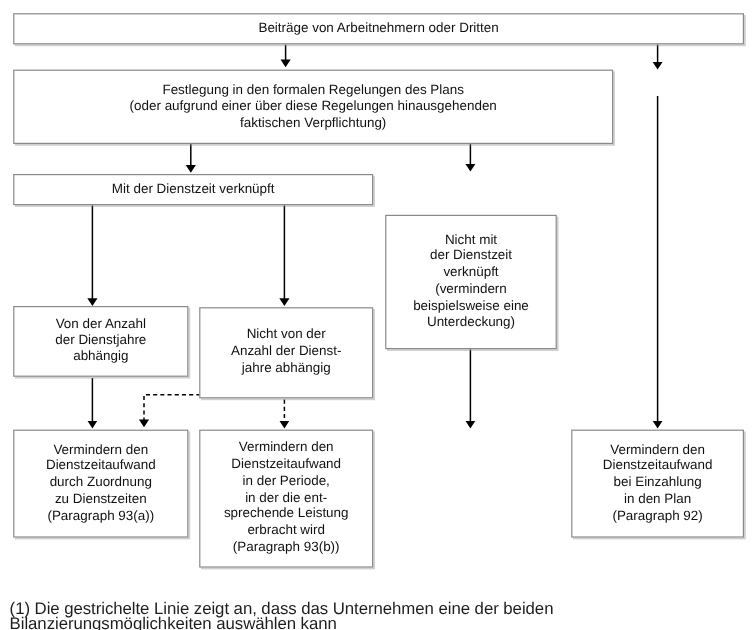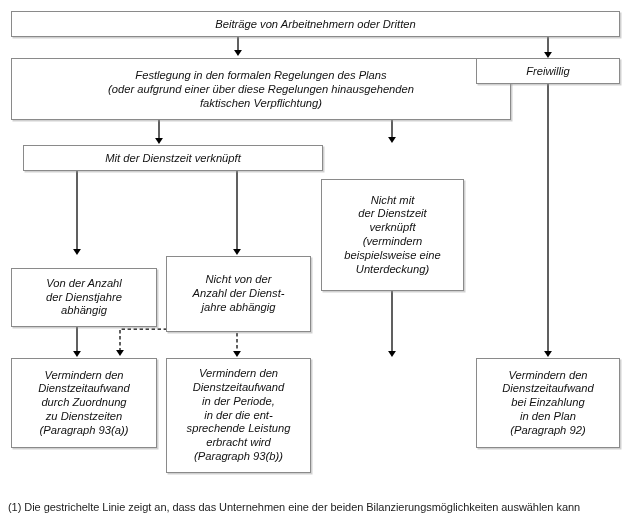--- a/index.html
+++ b/index.html
@@ -28,40 +28,39 @@
     display: flex;
     align-items: center;
     justify-content: center;
     text-align: center;
     font-size: 11.2px;
     line-height: 14.2px;
     color: #111111;
     padding: 12px 4px;
     white-space: pre-line;
     z-index: 3;
-    font-style: italic;
   }
   .box.tight { line-height: 13.8px; }
 
   
   #wires {
     position: absolute;
     left: 0; top: 0;
     width: 630px; height: 525px;
     z-index: 1;
     pointer-events: none;
   }
 
   
   .footnote {
     position: absolute;
     left: 8px;
     top: 501px;
     width: 618px;
-    font-size: 11px;
+    font-size: 14px;
     line-height: 12px;
     color: #1d1d1d;
     letter-spacing: -0.05px;
   }
 </style>
 </head>
 <body>
 
 <div id="canvas">
 
@@ -103,32 +102,31 @@
       <path d="M237,315 L237,329 L120,329 L120,351" marker-end="url(#ahd)"></path>
     </g>
   </svg>
 
   <div class="box" style="left:11px; top:11px; width:609px; height:24px;">Beiträge von Arbeitnehmern oder Dritten</div>
 
   <div class="box" style="left:11px; top:58px; width:500px; height:62px;">Festlegung in den formalen Regelungen des Plans
 (oder aufgrund einer über diese Regelungen hinausgehenden
 faktischen Verpflichtung)</div>
 
-  <div class="box" style="left:476px; top:58px; width:144px; height:22px;">Freiwillig</div>
 
-  <div class="box" style="left:11px; top:145px; width:300px; height:23px;margin-left:12px;">Mit der Dienstzeit verknüpft</div>
+  <div class="box" style="left:11px; top:145px; width:300px; height:23px;">Mit der Dienstzeit verknüpft</div>
 
   <div class="box tight" style="left:321px; top:144px; width:143px; height:112px;margin-top:35px;">Nicht mit
 der Dienstzeit
 verknüpft
 (vermindern
 beispielsweise eine
 Unterdeckung)</div>
 
-  <div class="box tight" style="left:11px; top:268px; width:146px; height:59px;">Von der Anzahl
+  <div class="box tight" style="left:11px; top:255px; width:146px; height:59px;">Von der Anzahl
 der Dienstjahre
 abhängig</div>
 
   <div class="box tight" style="left:166px; top:256px; width:145px; height:76px;">Nicht von der
 Anzahl der Dienst-
 jahre abhängig</div>
 
   <div class="box tight" style="left:11px; top:358px; width:146px; height:90px;">Vermindern den
 Dienstzeitaufwand
 durch Zuordnung

